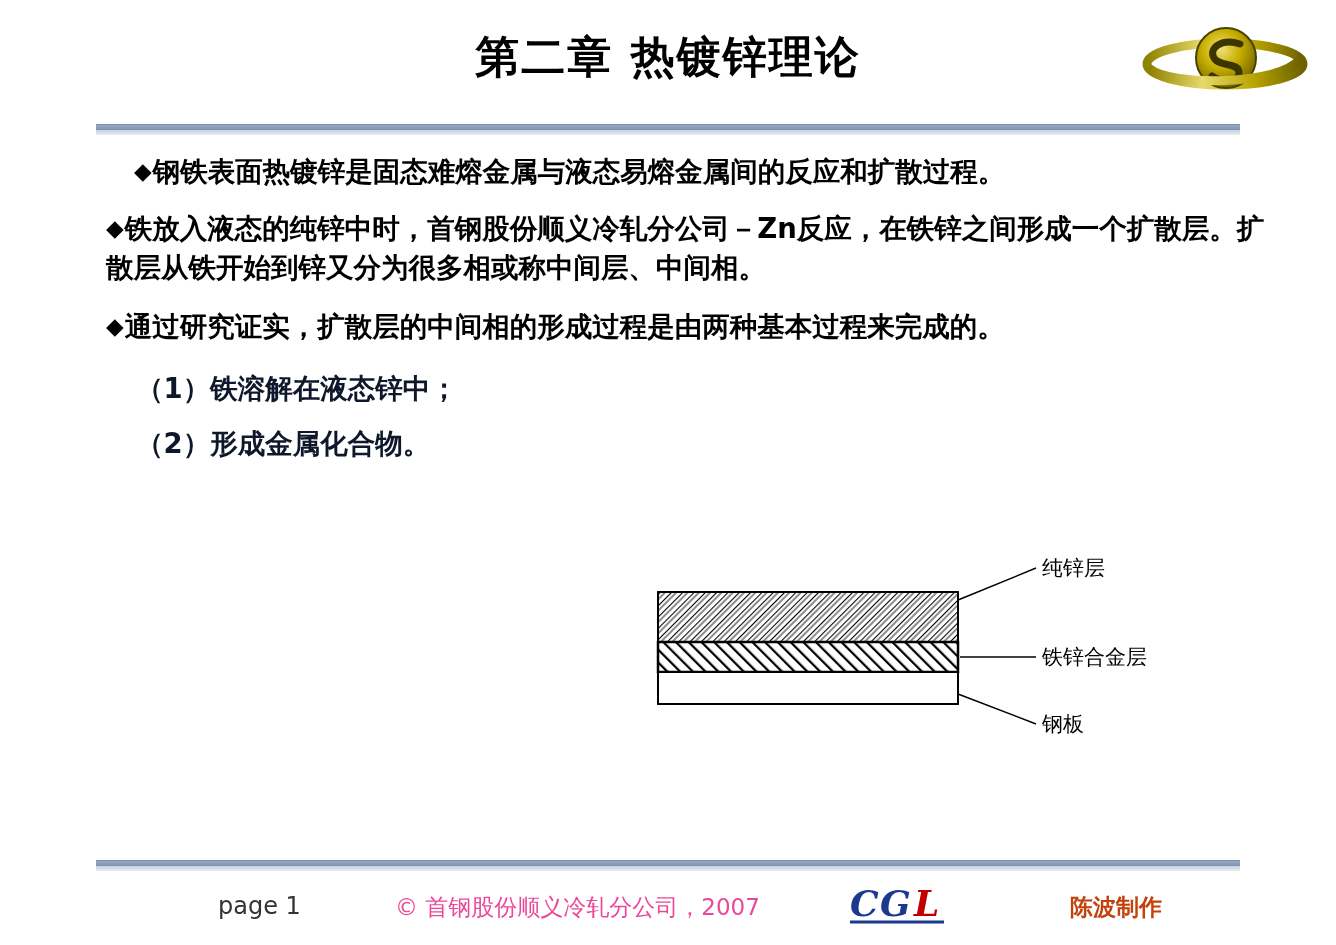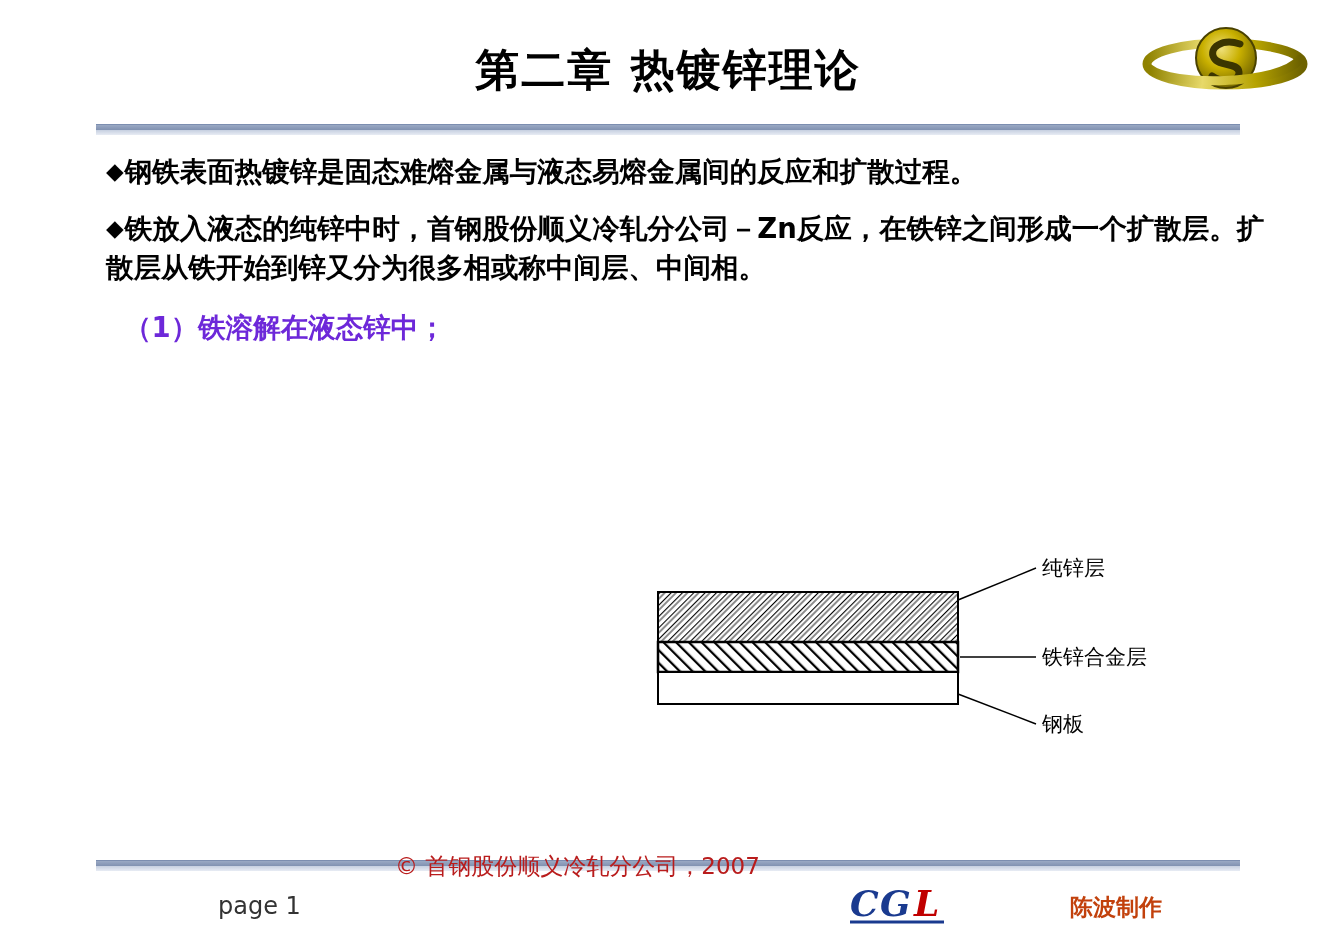--- a/index.html
+++ b/index.html
@@ -25,21 +25,20 @@
     position: absolute;
     left: 0;
     top: 28px;
     width: 1336px;
     text-align: center;
     font-size: 44px;
     font-weight: bold;
     letter-spacing: 2px;
     color: #000000;
     font-family: "DejaVu Sans", "Liberation Sans", sans-serif;
-    margin-top: 13px;
   }
 
   
   .logo {
     position: absolute;
     left: 1140px;
     top: 14px;
     width: 170px;
     height: 92px;
   }
@@ -72,25 +71,25 @@
     letter-spacing: 0px;
   }
   .para .bullet {
     font-size: 23px;
     vertical-align: 2px;
     margin-right: 1px;
   }
   .sub {
     font-size: 27.5px;
     font-weight: bold;
-    color: #6d28d9;
+    color: #0f172a;
     line-height: 1.5;
-    margin-left: 18px;
-  }
-  .p1 { margin-bottom: 18px; }
+    margin-left: 30px;
+  }
+  .p1 { margin-bottom: 18px; margin-left: 28px; }
   .p2 { margin-bottom: 20px; }
   .p3 { margin-bottom: 22px; }
   .sub1 { margin-bottom: 14px; }
 
   
   .diagram {
     position: absolute;
     left: 640px;
     top: 544px;
     width: 580px;
@@ -102,23 +101,23 @@
     position: absolute;
     left: 218px;
     top: 892px;
     font-size: 24px;
     color: #333333;
     font-family: "DejaVu Sans", "Liberation Sans", sans-serif;
   }
   .footer-copy {
     position: absolute;
     left: 395px;
-    top: 851px;
+    top: 892px;
     font-size: 23px;
-    color: #b91c1c;
+    color: #ec4899;
   }
   .footer-cgl {
     position: absolute;
     left: 848px;
     top: 882px;
     width: 160px;
     height: 46px;
   }
   .footer-author {
     position: absolute;
@@ -165,21 +164,25 @@
   <div class="bar bar-top"></div>
   <div class="bar bar-bottom"></div>
 
   <div class="body-block">
     <div class="para p1">
       <span class="bullet">◆</span><span>钢铁表面热镀锌是固态难熔金属与液态易熔金属间的反应和扩散过程。</span>
     </div>
     <div class="para p2">
       <span class="bullet">◆</span><span>铁放入液态的纯锌中时，首钢股份顺义冷轧分公司－Zn反应，在铁锌之间形成一个扩散层。扩散层从铁开始到锌又分为很多相或称中间层、中间相。</span>
     </div>
+    <div class="para p3">
+      <span class="bullet">◆</span><span>通过研究证实，扩散层的中间相的形成过程是由两种基本过程来完成的。</span>
+    </div>
     <div class="sub sub1">（1）铁溶解在液态锌中；</div>
+    <div class="sub">（2）形成金属化合物。</div>
   </div>
 
   <div class="diagram">
     <svg width="580" height="210" viewBox="0 0 580 210" xmlns="http://www.w3.org/2000/svg">
       <defs>
         <pattern id="crosshatch" width="8" height="8" patternUnits="userSpaceOnUse" patternTransform="rotate(45)">
           <rect width="8" height="8" fill="#ffffff"></rect>
           <line x1="0" y1="0" x2="0" y2="8" stroke="#000000" stroke-width="2.2"></line>
           <line x1="4" y1="0" x2="4" y2="8" stroke="#000000" stroke-width="0.9"></line>
         </pattern>

